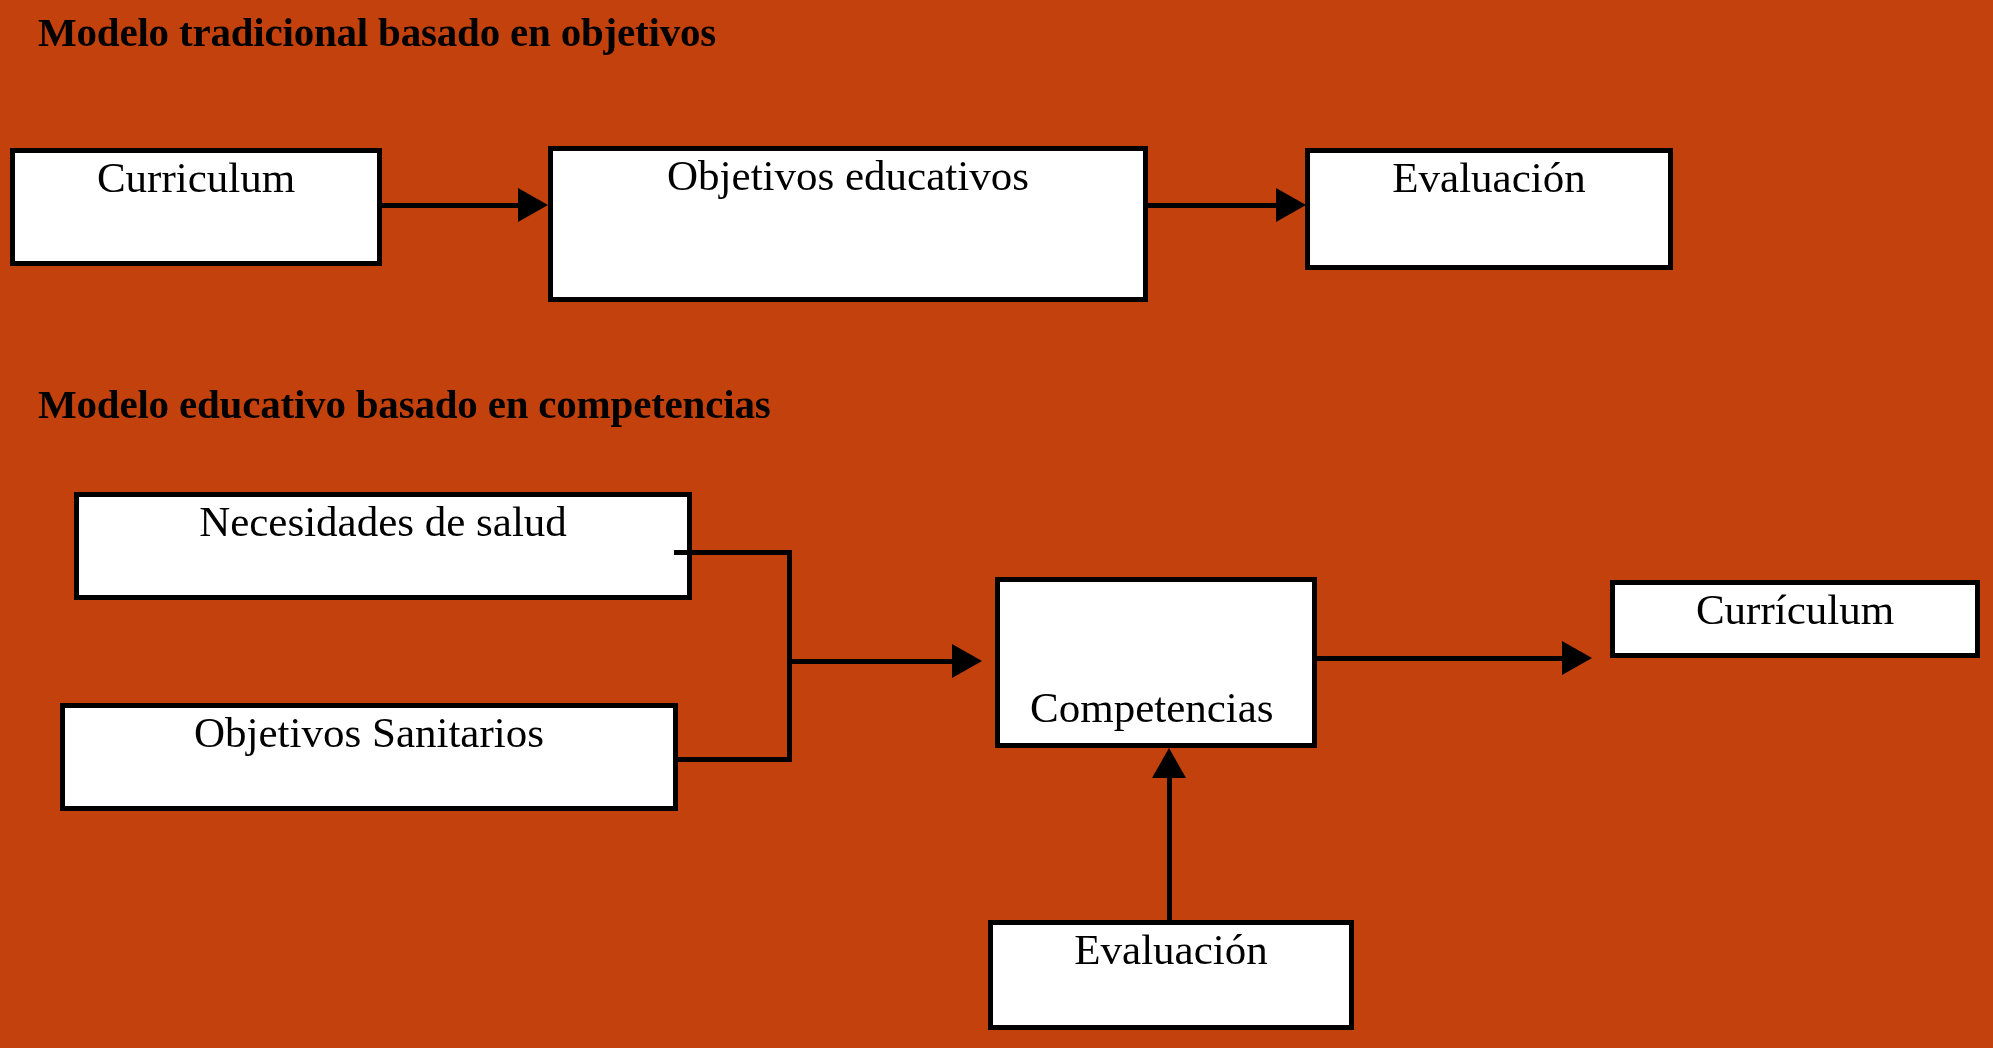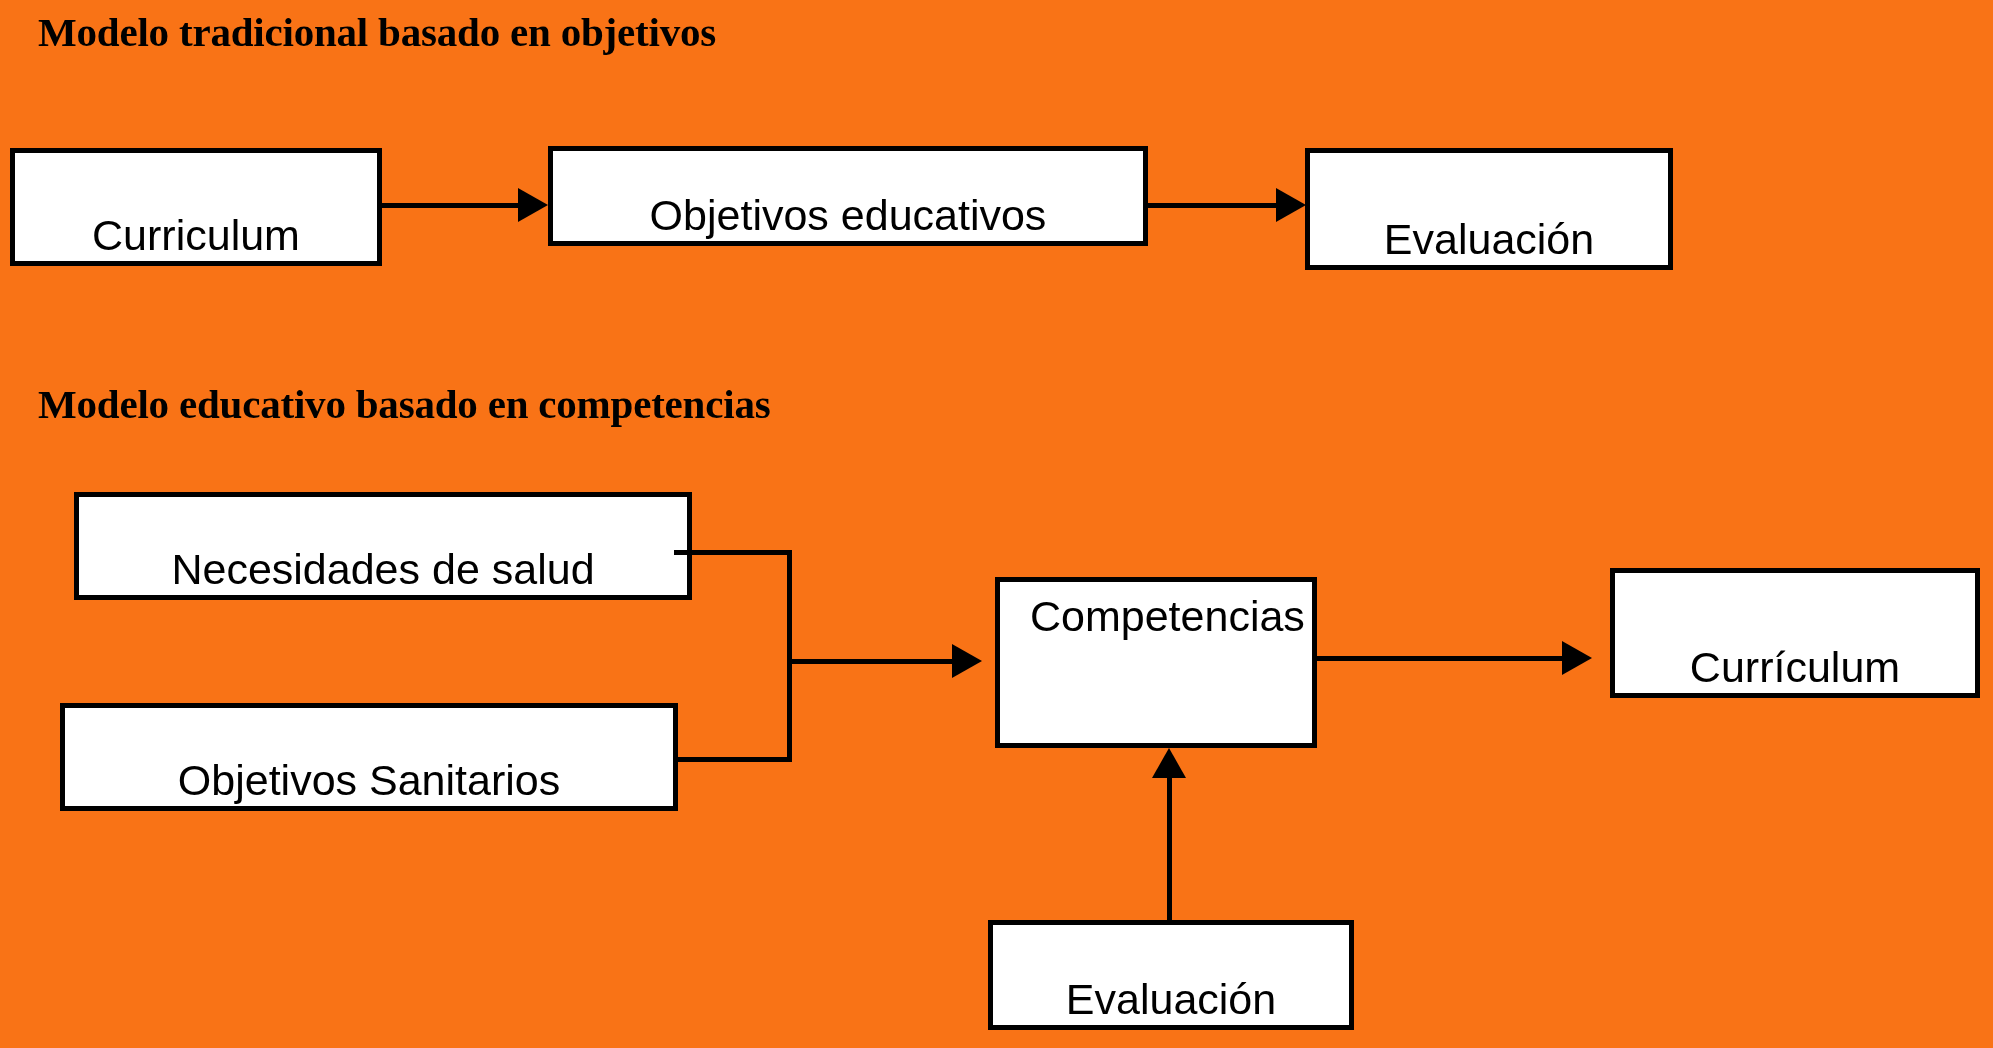--- a/index.html
+++ b/index.html
@@ -8,21 +8,21 @@
     background: #ffffff;
   }
   body {
     font-family: "Liberation Serif", "DejaVu Serif", serif;
     color: #000000;
   }
   #canvas {
     position: relative;
     width: 1993px;
     height: 1048px;
-    background: #f97316;
+    background: #c2410c;
     overflow: hidden;
   }
   .section-title {
     position: absolute;
     font-family: "Liberation Serif", "DejaVu Serif", serif;
     font-weight: bold;
     color: #000000;
     white-space: nowrap;
     letter-spacing: -0.2px;
   }
@@ -36,23 +36,23 @@
     top: 348px;
     font-size: 41px;
     margin-top: 32px;
   }
   .node-box {
     position: absolute;
     box-sizing: border-box;
     border: 5px solid #000000;
     background: #ffffff;
     display: flex;
-    align-items: flex-end;
+    align-items: flex-start;
     justify-content: center;
-    font-family: Liberation Sans, sans-serif;
+    font-family: Liberation Serif, serif;
     font-weight: normal;
     color: #000000;
     line-height: 1.18;
     white-space: pre;
   }
   .node-label {
     display: block;
     white-space: pre;
   }
   .connector {
@@ -85,21 +85,21 @@
 
   <div class="section-title" id="title-traditional">Modelo tradicional basado en objetivos</div>
 
   <div class="node-box" style="left:10px; top:148px; width:372px; height:118px; font-size:43px;">
     <span class="node-label">Curriculum</span>
   </div>
 
   <div class="connector h-line" style="left:382px; top:203px; width:145px;"></div>
   <div class="arrow-head-right" style="left:518px; top:188px;"></div>
 
-  <div class="node-box" style="left:548px; top:146px; width:600px; height:100px; font-size:43px;">
+  <div class="node-box" style="left:548px; top:146px; width:600px; height:156px; font-size:43px;">
     <span class="node-label">Objetivos educativos</span>
   </div>
 
   <div class="connector h-line" style="left:1148px; top:203px; width:140px;"></div>
   <div class="arrow-head-right" style="left:1276px; top:188px;"></div>
 
   <div class="node-box" style="left:1305px; top:148px; width:368px; height:122px; font-size:43px;">
     <span class="node-label">Evaluación</span>
   </div>
 
@@ -124,21 +124,21 @@
 
   <div class="node-box" style="left:995px; top:577px; width:322px; height:171px; font-size:43px; justify-content:flex-start; padding-left:30px;">
     <span style="text-align:left;">
       <span class="node-label" style="display: block;">Competencias</span>
     </span>
   </div>
 
   <div class="connector h-line" style="left:1317px; top:656px; width:255px;"></div>
   <div class="arrow-head-right" style="left:1562px; top:641px;"></div>
 
-  <div class="node-box" style="left:1610px; top:568px; width:370px; height:130px; font-size:43px;">
+  <div class="node-box" style="left:1610px; top:580px; width:370px; height:78px; font-size:43px;">
     <span class="node-label">Currículum</span>
   </div>
 
   <div class="connector v-line" style="left:1167px; top:766px; height:156px;"></div>
   <div class="arrow-head-up" style="left:1152px; top:748px;"></div>
 
   <div class="node-box" style="left:988px; top:920px; width:366px; height:110px; font-size:43px;">
     <span class="node-label">Evaluación</span>
   </div>
 

